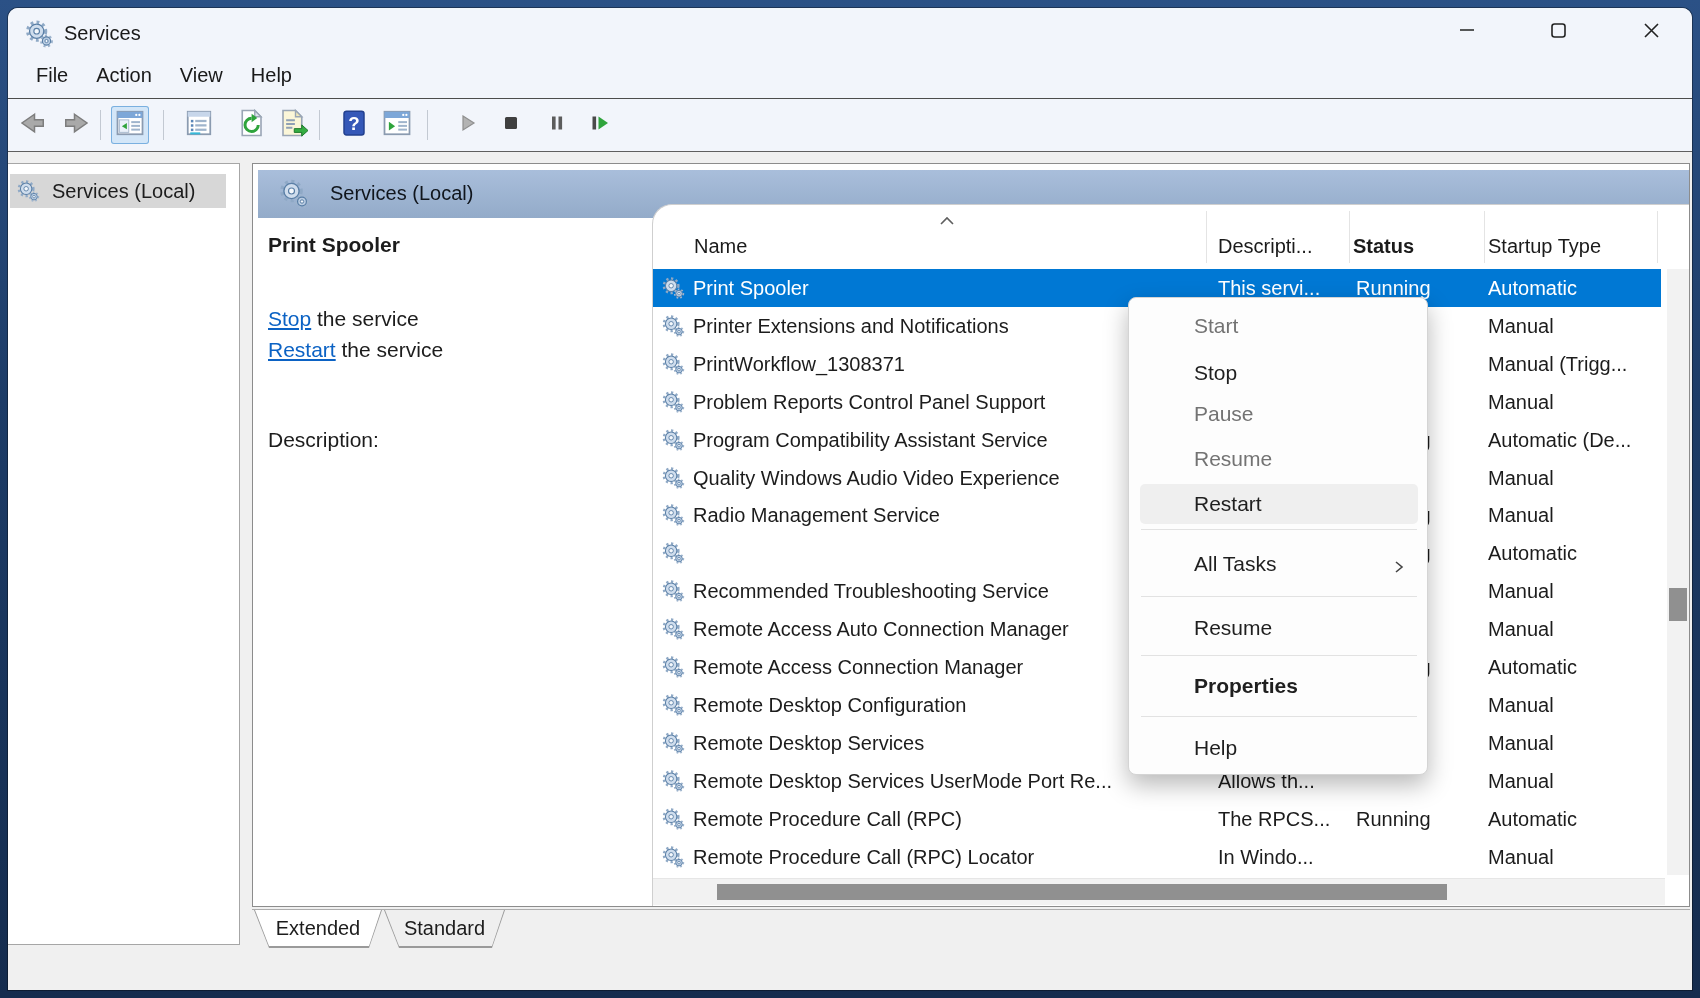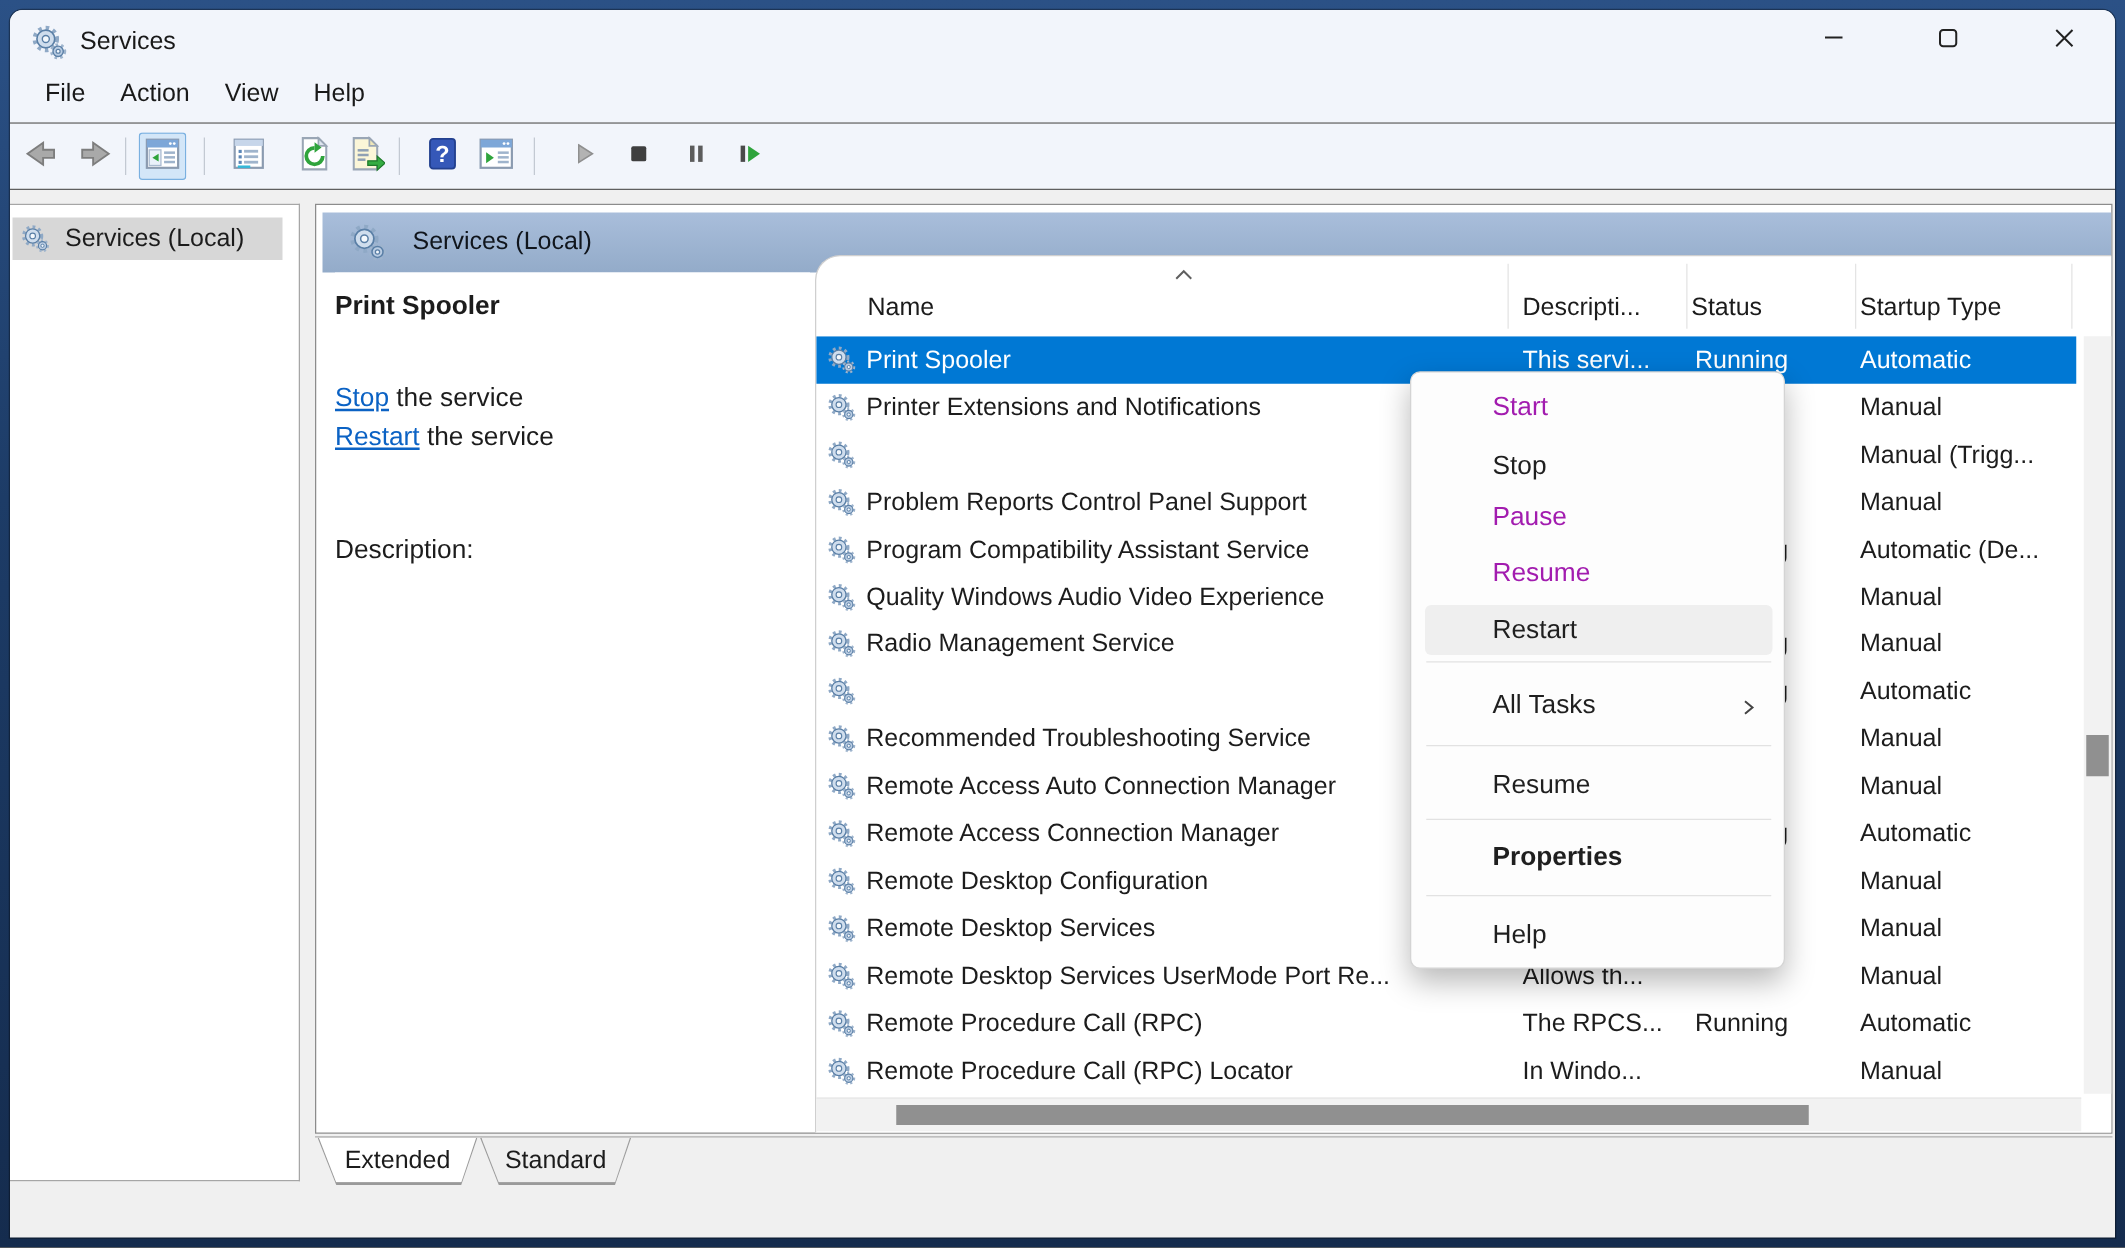--- a/index.html
+++ b/index.html
@@ -49,42 +49,42 @@
   #detail .stop-line{position:absolute;left:0;top:89px;}
   #detail .restart-line{position:absolute;left:0;top:120px;}
   #detail a{color:var(--link);text-decoration:underline;}
   #detail .desc-label{position:absolute;left:0;top:210px;}
   #detail .desc-text{position:absolute;left:0;top:240px;width:382px;line-height:30px;}
   
   #list{position:absolute;left:644px;top:196px;width:1037px;height:702px;background:#fff;
     border-top-left-radius:20px;border-top:1px solid #cfcfcf;border-left:1px solid #cfcfcf;}
   #sort-icon{position:absolute;left:285px;top:8px;width:18px;height:12px;}
   .col-head{position:absolute;top:30px;font-size:20px;color:#1b1b1b;}
-  #head-name{left:41px;} #head-desc{left:565px;} #head-status{left:700px;} #head-startup{left:835px;}
+  #head-name{left:41px;} #head-desc{left:565px;} #head-status{left:700px;font-weight:bold;} #head-startup{left:835px;}
   .head-div{position:absolute;top:6px;width:1px;height:52px;background:#e4e4e4;}
   #rows{position:absolute;left:0;top:64px;width:1012px;height:607px;overflow:hidden;}
   .row{position:absolute;left:0;width:1008px;height:38px;font-size:20px;}
   .row .cell{position:absolute;top:8px;white-space:nowrap;}
   .row .gear{position:absolute;left:8px;top:7px;width:24px;height:24px;}
   .row .name{left:40px;width:512px;overflow:hidden;}
   .row .desc{left:565px;width:132px;overflow:hidden;}
   .row .status{left:703px;width:128px;overflow:hidden;}
   .row .startup{left:835px;width:172px;overflow:hidden;}
   .row.selected{background:var(--accent);color:#fff;}
   
   #vscroll{position:absolute;left:1014px;top:64px;width:22px;height:606px;background:#f2f2f2;}
   #vthumb{position:absolute;left:2px;top:319px;width:18px;height:33px;background:#909090;}
   #hscroll{position:absolute;left:0;top:673px;width:1012px;height:27px;background:#f2f2f2;border-top:1px solid #e6e6e6;}
   #hthumb{position:absolute;left:64px;top:5px;width:730px;height:16px;background:#909090;}
   
   #context-menu{position:absolute;left:1120px;top:289px;width:300px;height:478px;background:#fdfdfd;
     border:1px solid #d4d4d4;border-radius:8px;box-shadow:0 10px 24px rgba(0,0,0,.28);}
   .cm-item{position:absolute;left:11px;width:278px;height:40px;font-size:21px;color:#1f1f1f;
     display:flex;align-items:center;padding-left:54px;border-radius:5px;}
-  .cm-item.disabled{color:#a21caf;}
+  .cm-item.disabled{color:#737373;}
   .cm-item.bold{font-weight:bold;}
   .cm-item.highlighted{background:#efefef;}
   .cm-sep{position:absolute;left:12px;width:276px;height:1px;background:#e2e2e2;}
   .cm-arrow{position:absolute;left:251px;width:16px;height:16px;}
   
   #tabbar-line{position:absolute;left:244px;top:901px;width:1438px;height:1px;background:#adadad;}
   .tab{position:absolute;top:902px;height:38px;clip-path:polygon(0 0,100% 0,calc(100% - 13px) 100%,15px 100%);background:#9a9a9a;}
   .tab .inner{position:absolute;left:1px;top:0;right:1px;bottom:2px;
     clip-path:polygon(0 0,100% 0,calc(100% - 12px) 100%,14px 100%);
     display:flex;align-items:center;justify-content:center;font-size:20px;}
@@ -319,20 +319,21 @@
   </div>
           <div class="row" style="top: 75.8px;">
     <span class="gear gear-slot"><svg viewBox="0 0 32 32" width="100%" height="100%">
                 <circle cx="13.5" cy="13" r="9.6" fill="none" stroke="#8fa9c6" stroke-width="3.4" stroke-dasharray="3 3.4"></circle>
                 <circle cx="13.5" cy="13" r="7.6" fill="#cfdded" stroke="#5a7fa6" stroke-width="1.4"></circle>
                 <circle cx="13.5" cy="13" r="3" fill="#f4f8fc" stroke="#5a7fa6" stroke-width="1.2"></circle>
                 <circle cx="24" cy="23.5" r="5.6" fill="none" stroke="#9eb4cd" stroke-width="2.6" stroke-dasharray="2.2 2.6"></circle>
                 <circle cx="24" cy="23.5" r="4.4" fill="#b9cce2" stroke="#5a7fa6" stroke-width="1.2"></circle>
                 <circle cx="24" cy="23.5" r="1.7" fill="#f4f8fc" stroke="#5a7fa6" stroke-width="1"></circle>
               </svg></span>
+    <span class="cell name">PrintWorkflow_1308371</span>
     <span class="cell desc"></span>
     <span class="cell status"></span>
     <span class="cell startup">Manual (Trigg...</span>
   </div>
           <div class="row" style="top: 113.7px;">
     <span class="gear gear-slot"><svg viewBox="0 0 32 32" width="100%" height="100%">
                 <circle cx="13.5" cy="13" r="9.6" fill="none" stroke="#8fa9c6" stroke-width="3.4" stroke-dasharray="3 3.4"></circle>
                 <circle cx="13.5" cy="13" r="7.6" fill="#cfdded" stroke="#5a7fa6" stroke-width="1.4"></circle>
                 <circle cx="13.5" cy="13" r="3" fill="#f4f8fc" stroke="#5a7fa6" stroke-width="1.2"></circle>
                 <circle cx="24" cy="23.5" r="5.6" fill="none" stroke="#9eb4cd" stroke-width="2.6" stroke-dasharray="2.2 2.6"></circle>

